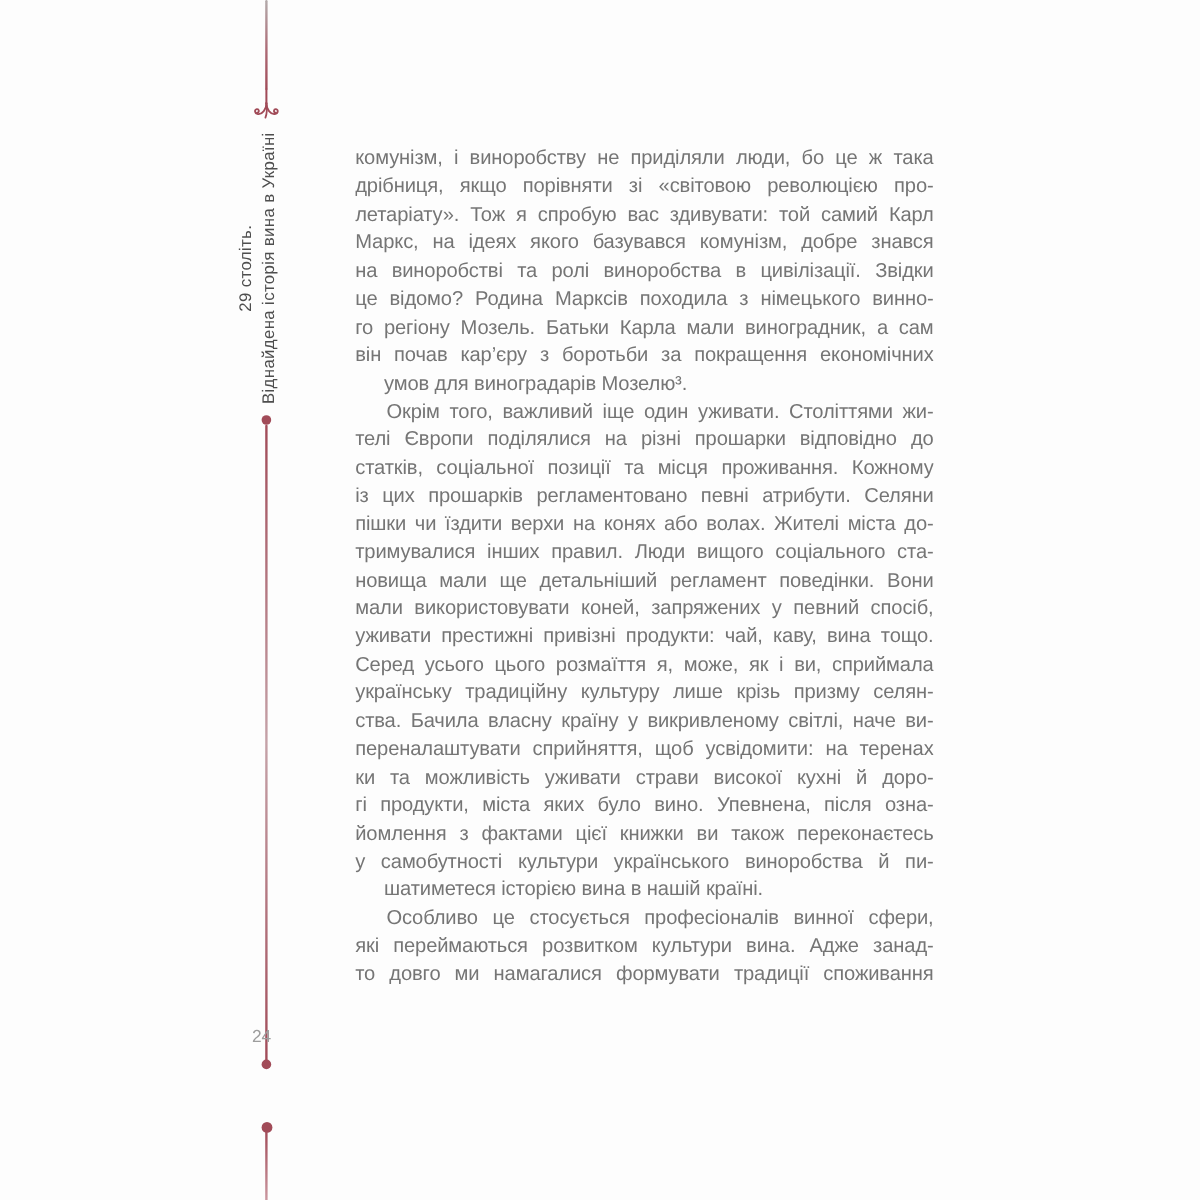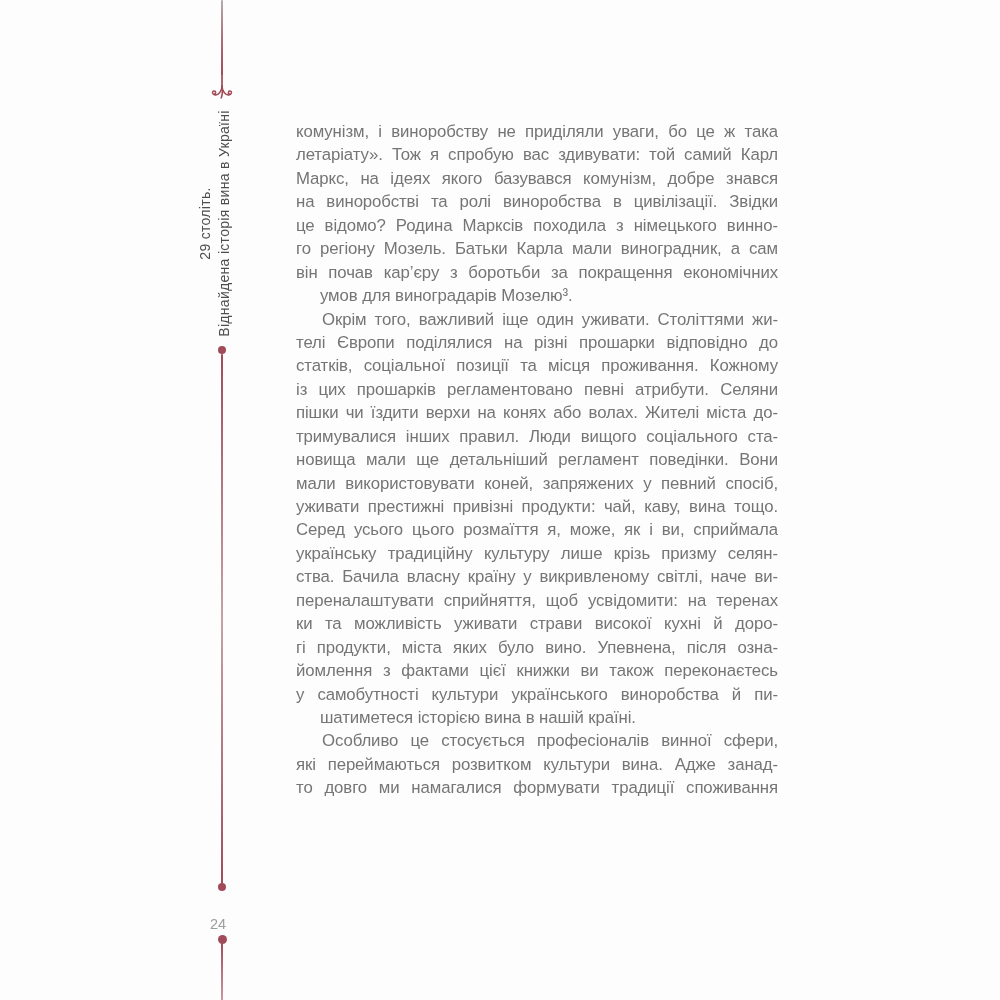--- a/index.html
+++ b/index.html
@@ -82,21 +82,21 @@
     text-align-last: justify;
     text-justify: inter-word;
     white-space: nowrap;
   }
   .text-block .line.flush { text-align-last: left; margin-left: 24px; }
   .text-block .line.indent { text-indent: 26px; }
 
   
   .pagenum {
     position: absolute;
-    left: 198px; top: 916px;
+    left: 198px; top: 856px;
     width: 40px;
     text-align: center;
     font-size: 14.5px;
     color: var(--pagenum-text);
   }
 </style>
 </head>
 <body>
 
 <div class="page" style="--accent: #a14b58; --body-text: #757575;">
@@ -118,21 +118,22 @@
   <div class="orn-dot d1"></div>
   <div class="spine-line middle"></div>
   <div class="orn-dot d2"></div>
 
   <div class="pagenum">24</div>
 
   <div class="orn-dot d3"></div>
   <div class="spine-line bottom"></div>
 
   <div class="text-block" id="text-block">
-      <div class="line">комунізм, і виноробству не приділяли уваги, бо це ж така</div>
+      <div class="line">комунізм, і виноробству не приділяли люди, бо це ж така</div>
+      <div class="line">дрібниця, якщо порівняти зі «світовою революцією про-</div>
       <div class="line">летаріату». Тож я спробую вас здивувати: той самий Карл</div>
       <div class="line">Маркс, на ідеях якого базувався комунізм, добре знався</div>
       <div class="line">на виноробстві та ролі виноробства в цивілізації. Звідки</div>
       <div class="line">це відомо? Родина Марксів походила з німецького винно-</div>
       <div class="line">го регіону Мозель. Батьки Карла мали виноградник, а сам</div>
       <div class="line">він почав кар’єру з боротьби за покращення економічних</div>
       <div class="line flush">умов для виноградарів Мозелю³.</div>
       <div class="line indent">Окрім того, важливий іще один уживати. Століттями жи-</div>
       <div class="line">телі Європи поділялися на різні прошарки відповідно до</div>
       <div class="line">статків, соціальної позиції та місця проживання. Кожному</div>

